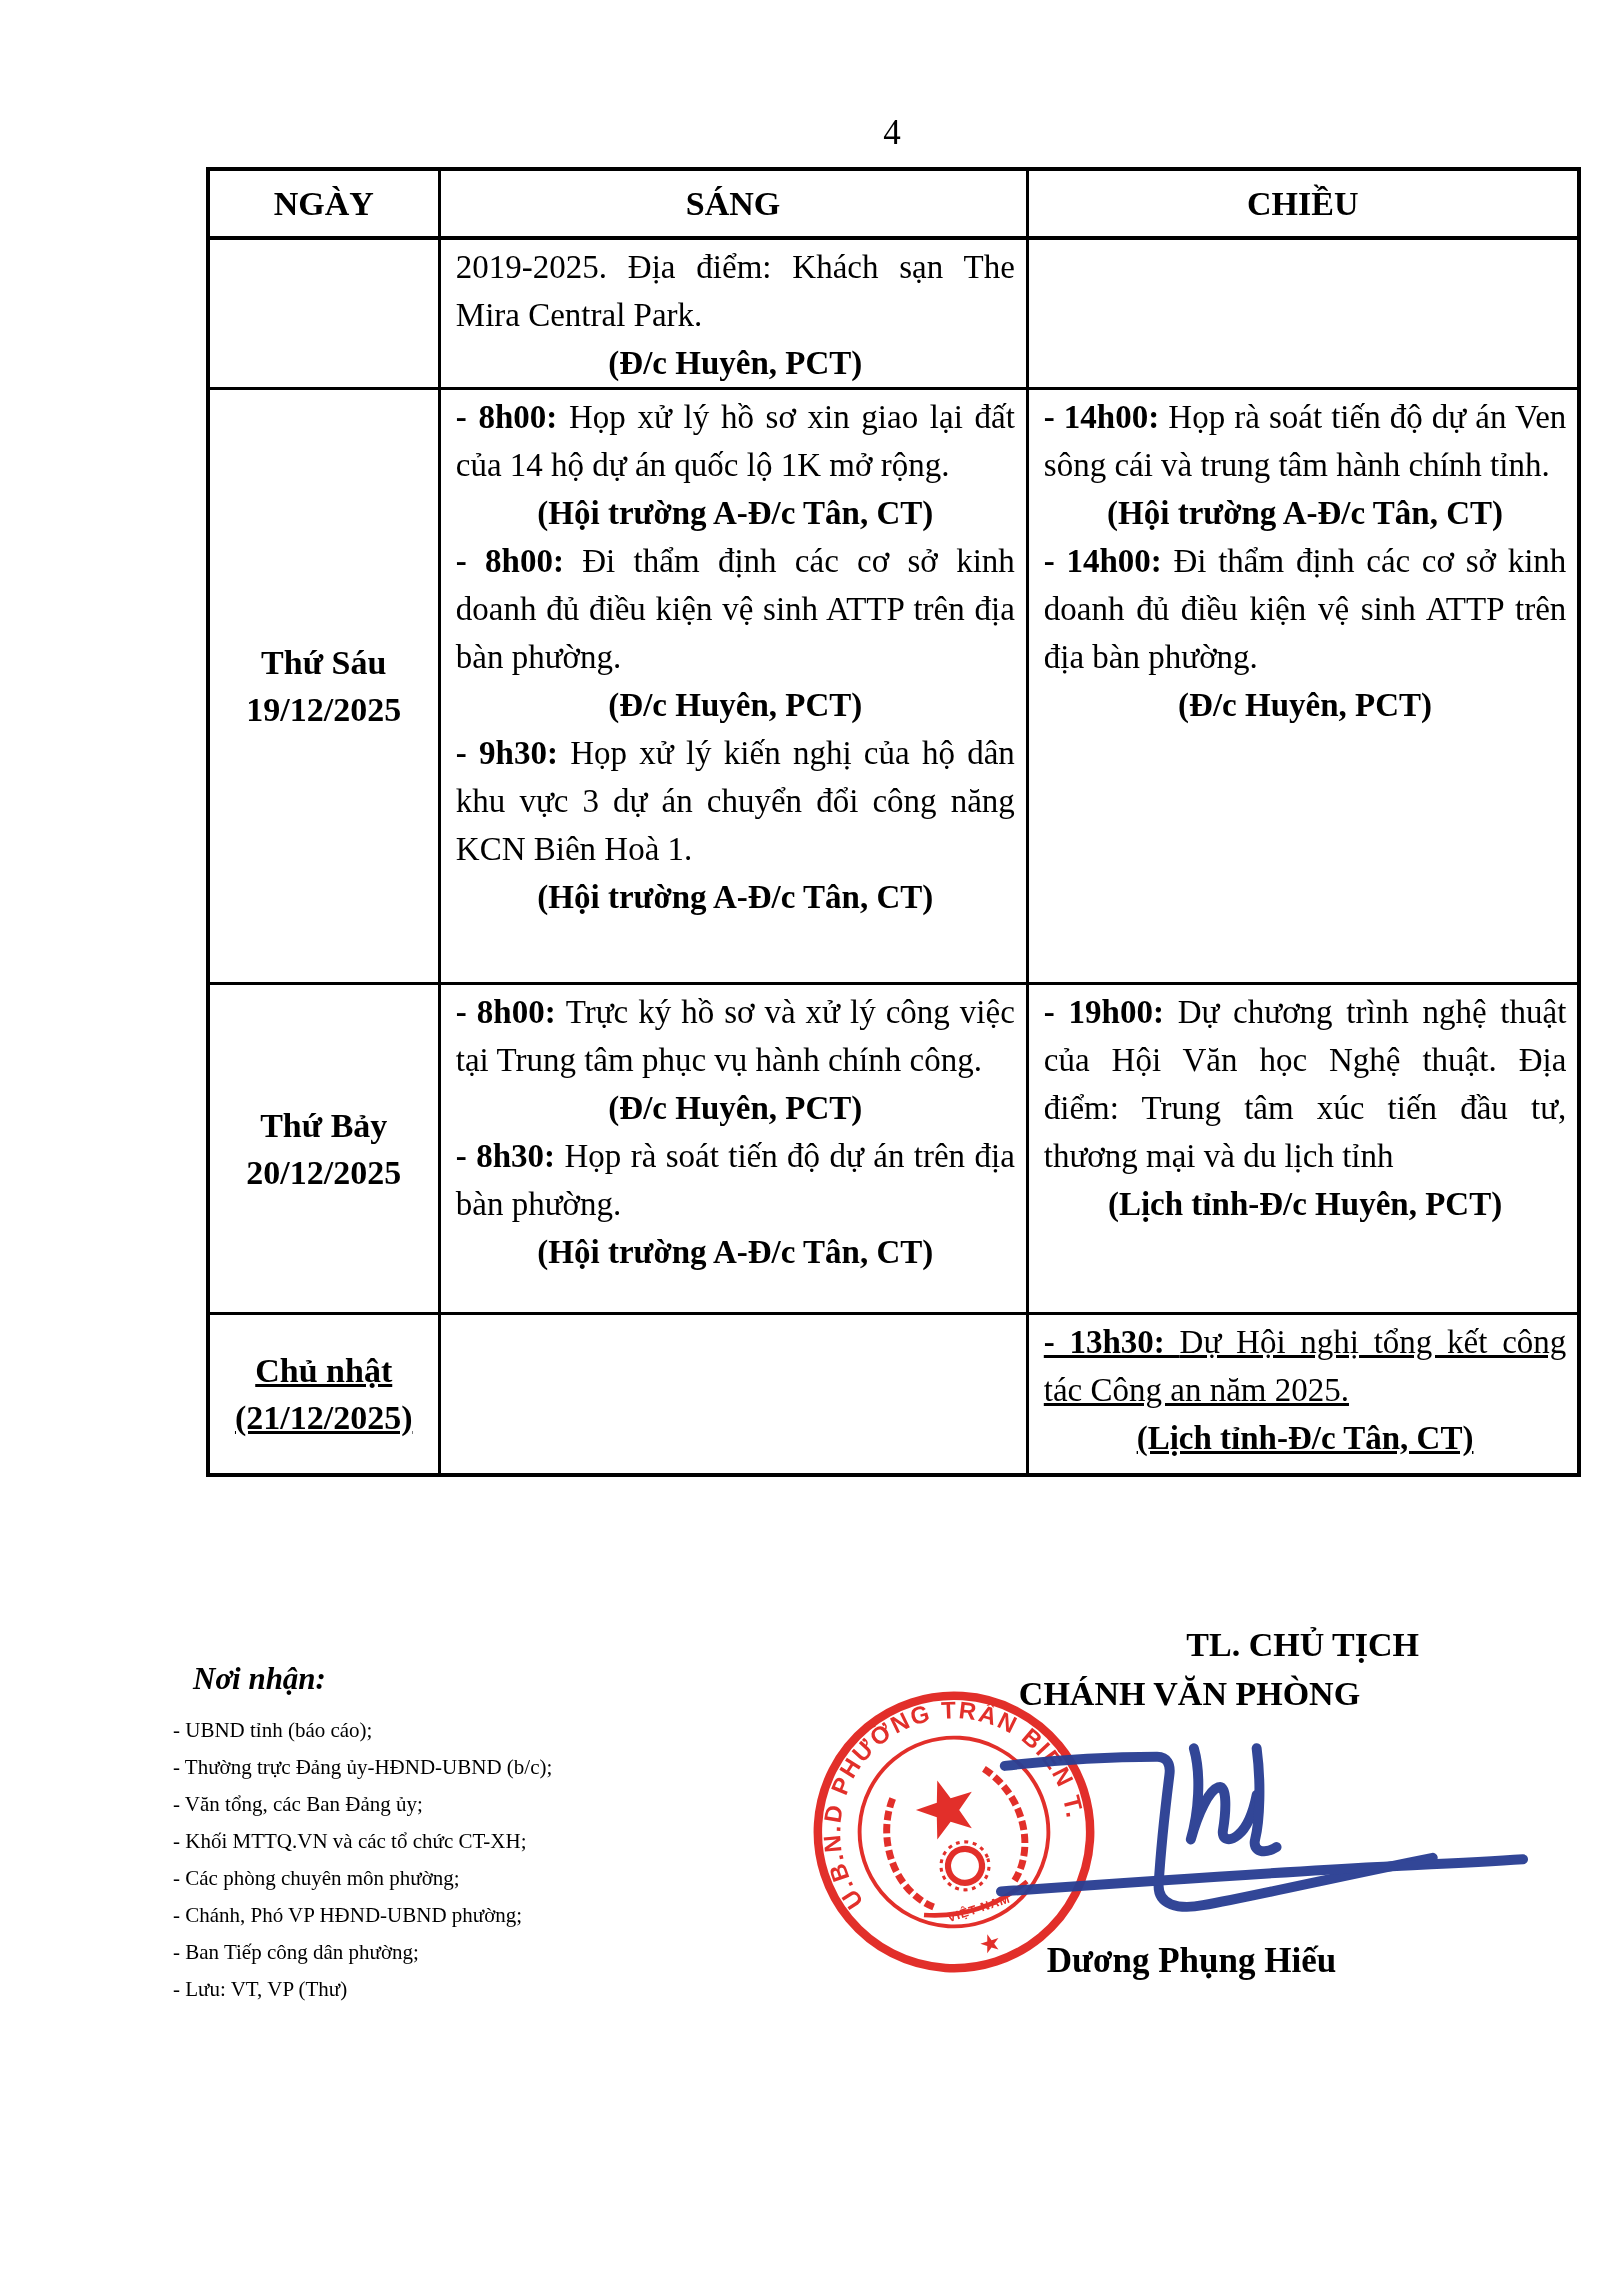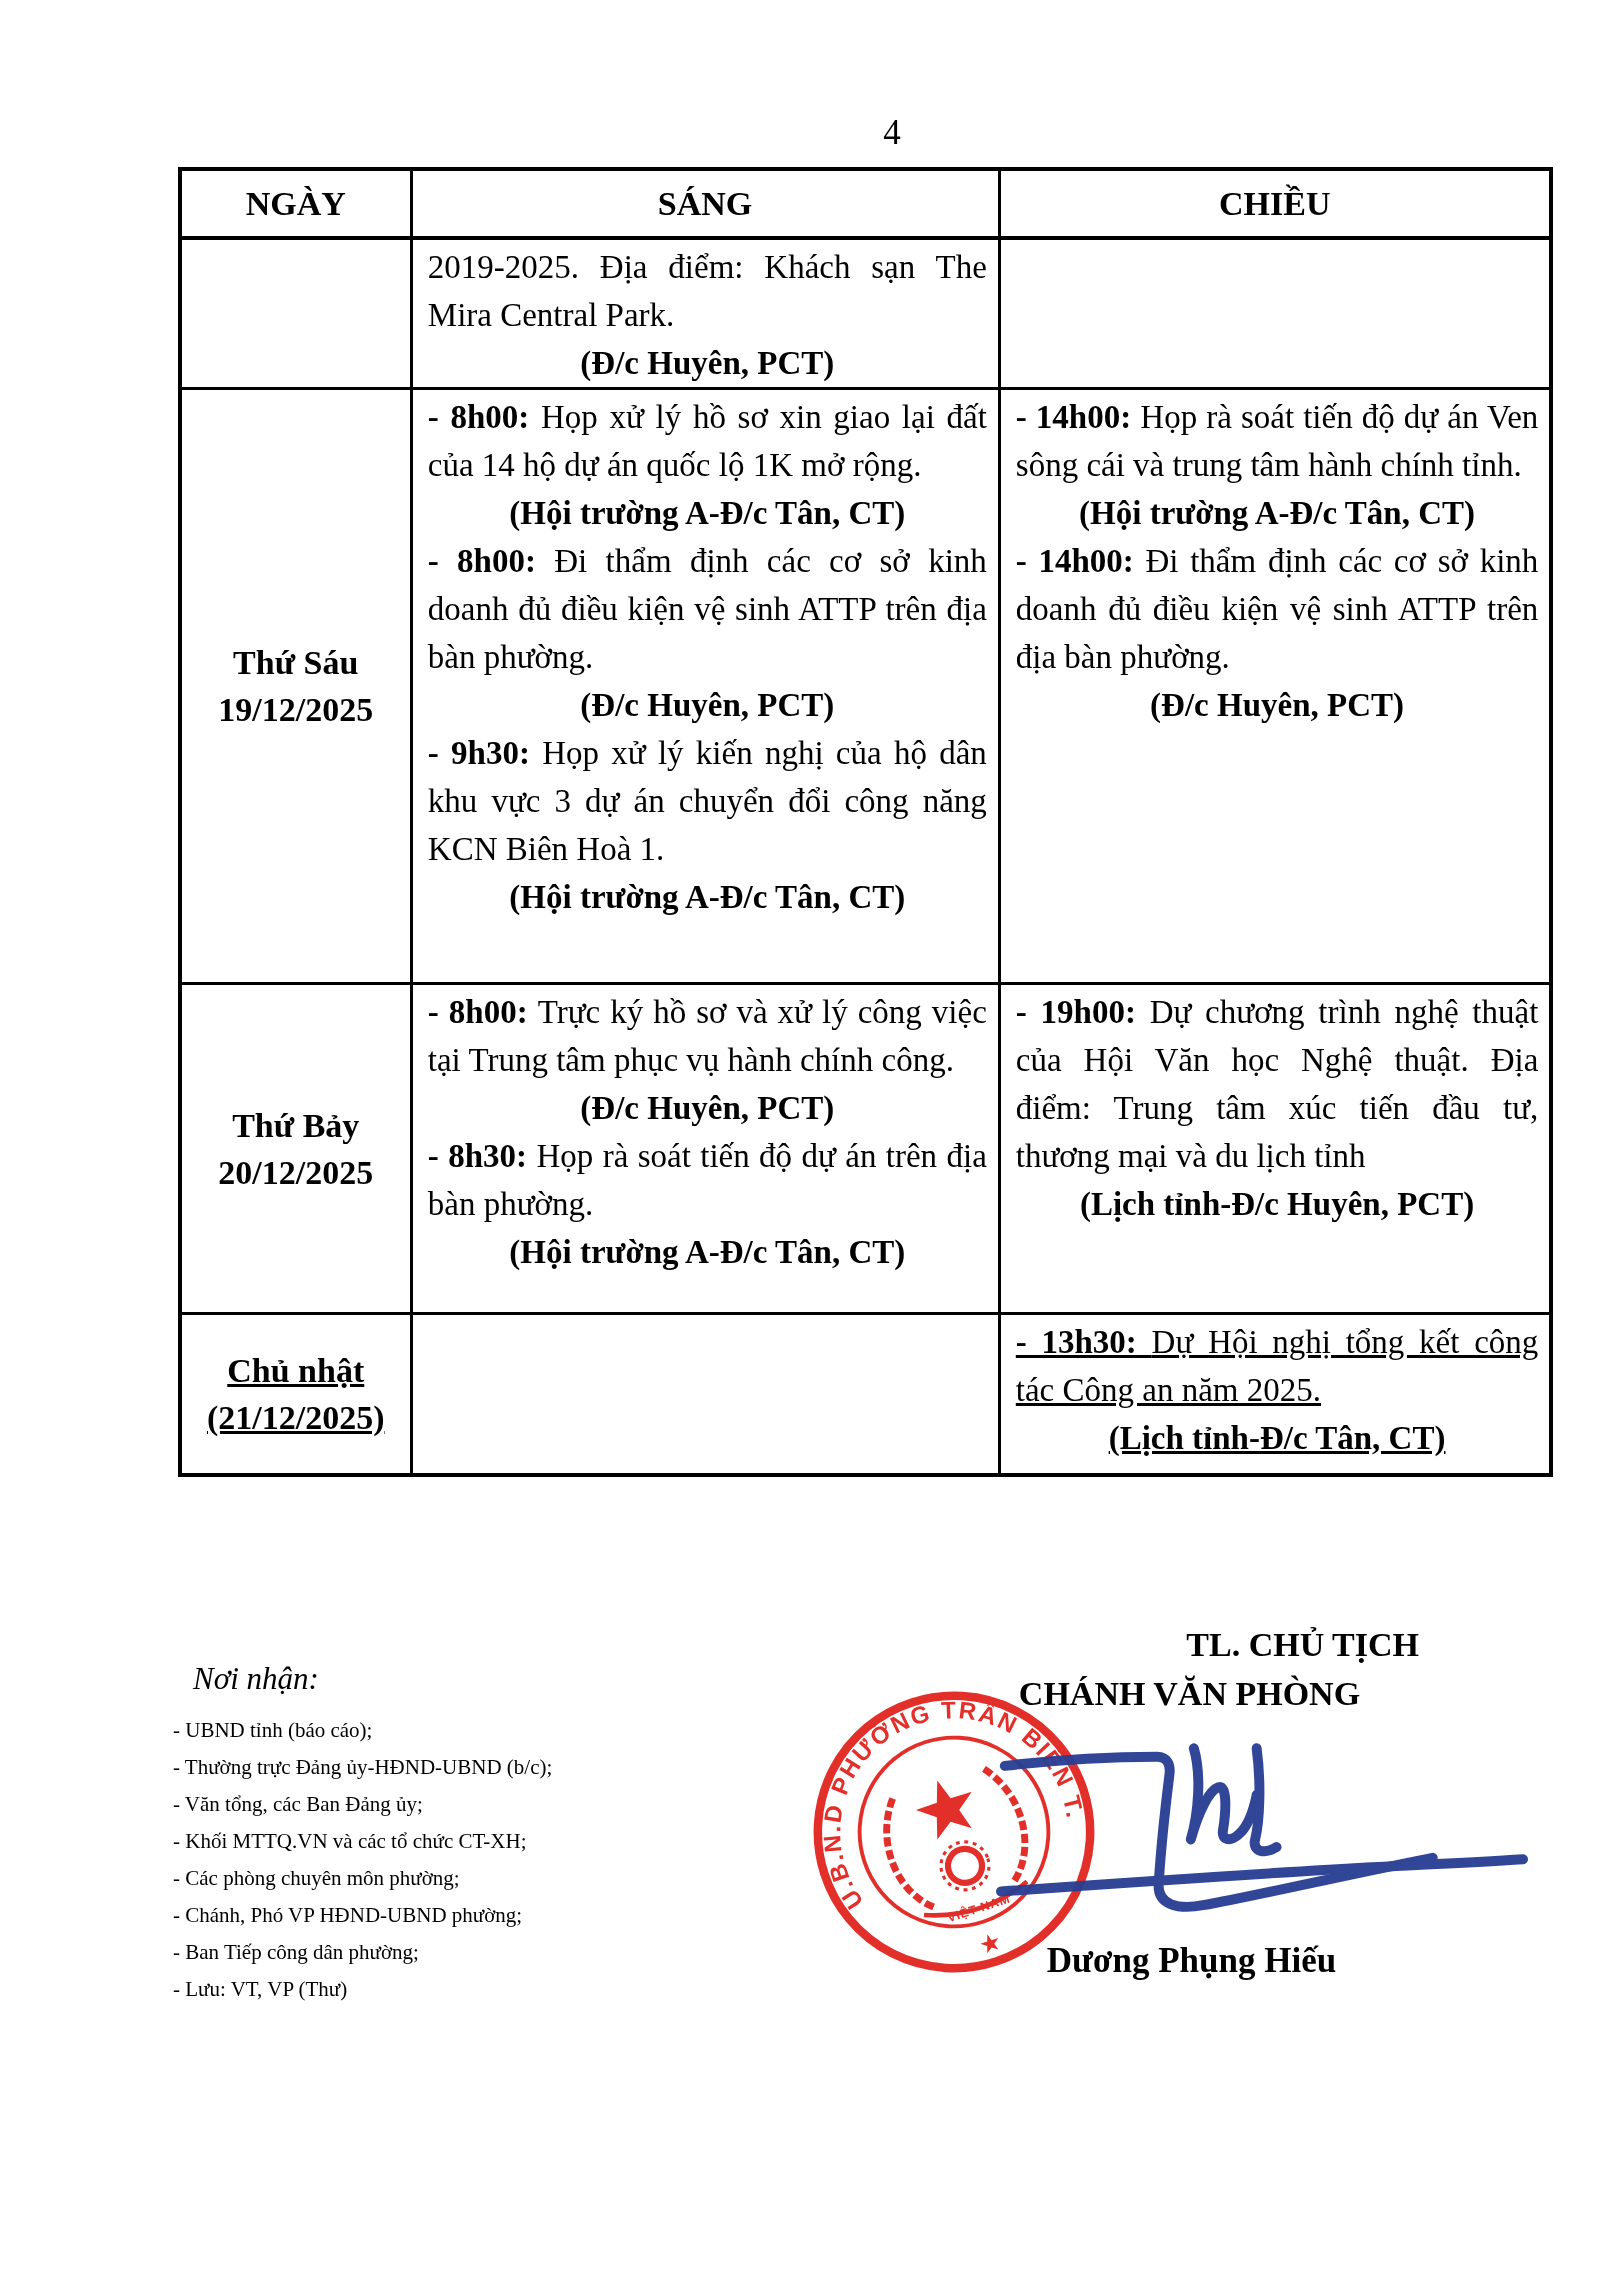--- a/index.html
+++ b/index.html
@@ -19,21 +19,21 @@
   
   table.schedule{
     position:absolute;left:178px;top:167px;
     width:1371px;
     border-collapse:collapse;table-layout:fixed;
     font-size:33px;line-height:48px;
   }
   table.schedule,table.schedule th,table.schedule td{
     border:3.1px solid #000;
   }
-  table.schedule{border:4.6px solid #000;}
+  table.schedule{border:4.6px solid #000;margin-left:28px;}
   table.schedule thead th{
     border-bottom:4.6px solid #000;
     font-size:34px;font-weight:bold;
     height:65px;text-align:center;vertical-align:middle;
     padding:0;
   }
   td.day-cell{
     width:231px;
     text-align:center;vertical-align:middle;
     font-weight:bold;font-size:34px;line-height:47px;
@@ -67,21 +67,21 @@
   .sign-title1{top:1624px;text-align:right;}
   .sign-title2{top:1673px;font-family:Liberation Serif, serif;}
   .sign-name{
     position:absolute;left:962px;top:1940px;width:459px;
     text-align:center;font-weight:bold;font-size:35px;line-height:41px;
     z-index:6;
   }
   
   .recipients-label{
     position:absolute;left:193px;top:1660px;
-    font-weight:normal;font-style:italic;font-size:31px;line-height:38px;
+    font-weight:bold;font-style:italic;font-size:31px;line-height:38px;
   }
   .recipients-list{
     position:absolute;left:173px;top:1712px;width:689px;
     font-size:21px;line-height:37px;
   }
   
   .stamp-svg{position:absolute;left:807px;top:1685px;width:294px;height:294px;z-index:4;}
   .signature-svg{position:absolute;left:880px;top:1706px;width:689px;height:253px;z-index:5;}
 </style>
 </head>

